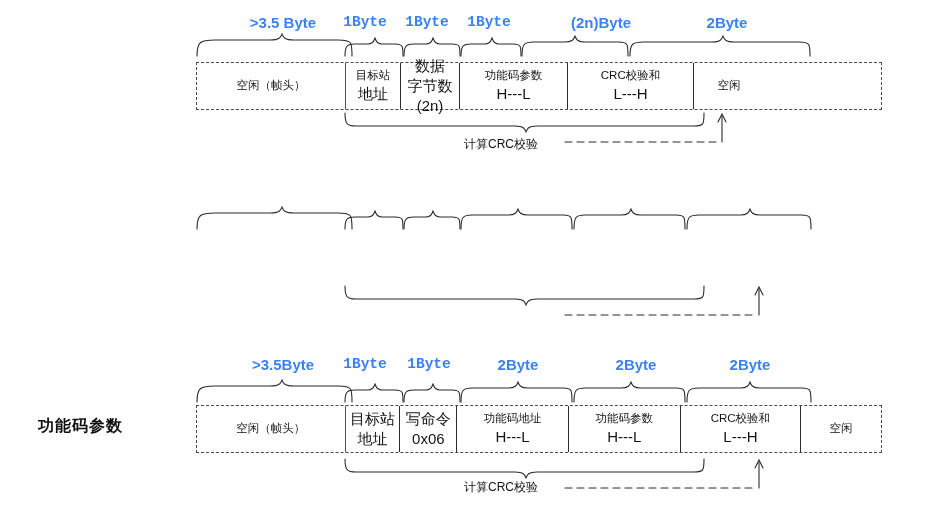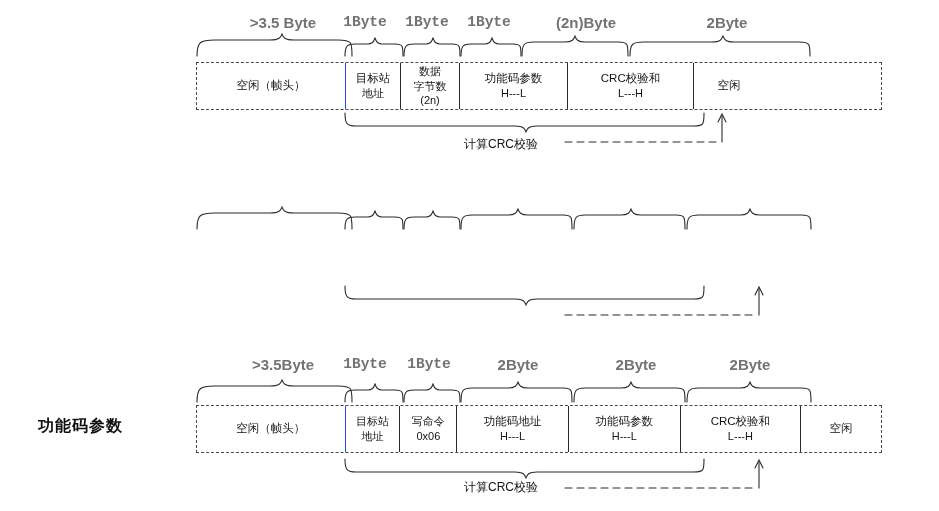--- a/index.html
+++ b/index.html
@@ -47,31 +47,31 @@
     align-items:center;
     justify-content:center;
     font-size:11.5px;
     line-height:1.35;
     text-align:center;
     color:#141414;
     position:relative;
   }
   .cell.solid { border-left:1px solid #1d4ed8; border-right:1px solid #2b2b2b; }
   .cell.solid + .cell.solid { border-left:none; }
-  .cell .l2 { font-size:11px; }
+  .cell .l2 { font-size:15px; }
   .cell.idle { font-size:11.5px; }
 
   
   .size-label {
     position:absolute;
     font-size:15px;
     font-weight:bold;
     text-align:center;
     white-space:nowrap;
-    color:#737373;
+    color:#3b82f6;
   }
   .size-label.small { font-size:14.5px;font-family:Liberation Mono, monospace; }
 
   
   .svglayer { position:absolute; left:0; top:0; width:939px; height:511px; pointer-events:none; }
 
   .crc-text {
     position:absolute;
     font-size:12px;
     color:#141414;
@@ -82,21 +82,21 @@
 <body>
 
 <div class="diagram">
 
   <div class="row row-1">
 
     <div class="size-label" style="left:218px; top:14px; width:130px;">&gt;3.5 Byte</div>
     <div class="size-label small" style="left:330px; top:14px; width:70px;">1Byte</div>
     <div class="size-label small" style="left:392px; top:14px; width:70px;">1Byte</div>
     <div class="size-label small" style="left:454px; top:14px; width:70px;">1Byte</div>
-    <div class="size-label" style="left:521px; top:14px; width:130px;">(2n)Byte</div>
+    <div class="size-label" style="left:536px; top:14px; width:130px;">(2n)Byte</div>
     <div class="size-label" style="left:662px; top:14px; width:130px;">2Byte</div>
 
     <div class="frame" style="left:196px; top:62px; width:686px; height:48px;">
       <div class="cell idle" style="width:148px;">
         <span>空闲（帧头）</span>
       </div>
       <div class="cell solid" style="width:56px;">
         <span>目标站</span>
         <span class="l2">地址</span>
       </div>

